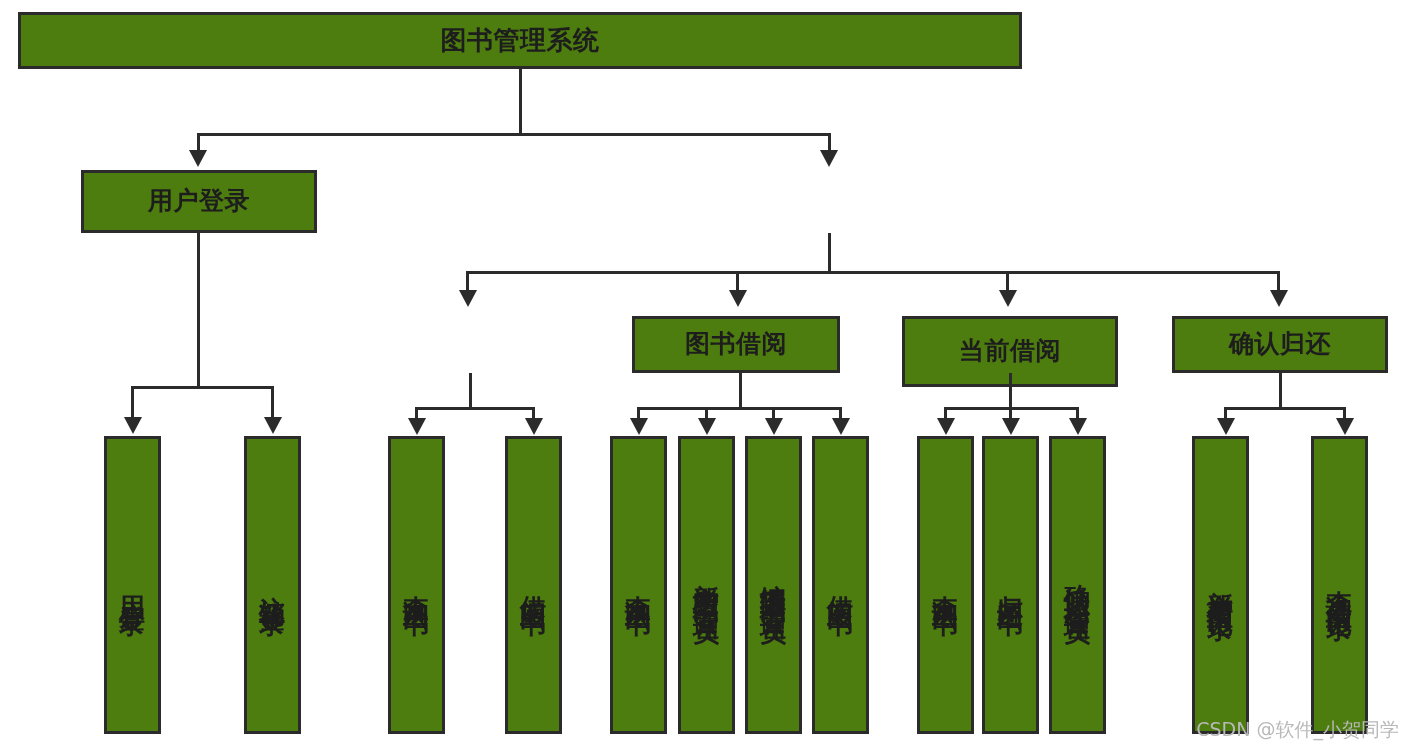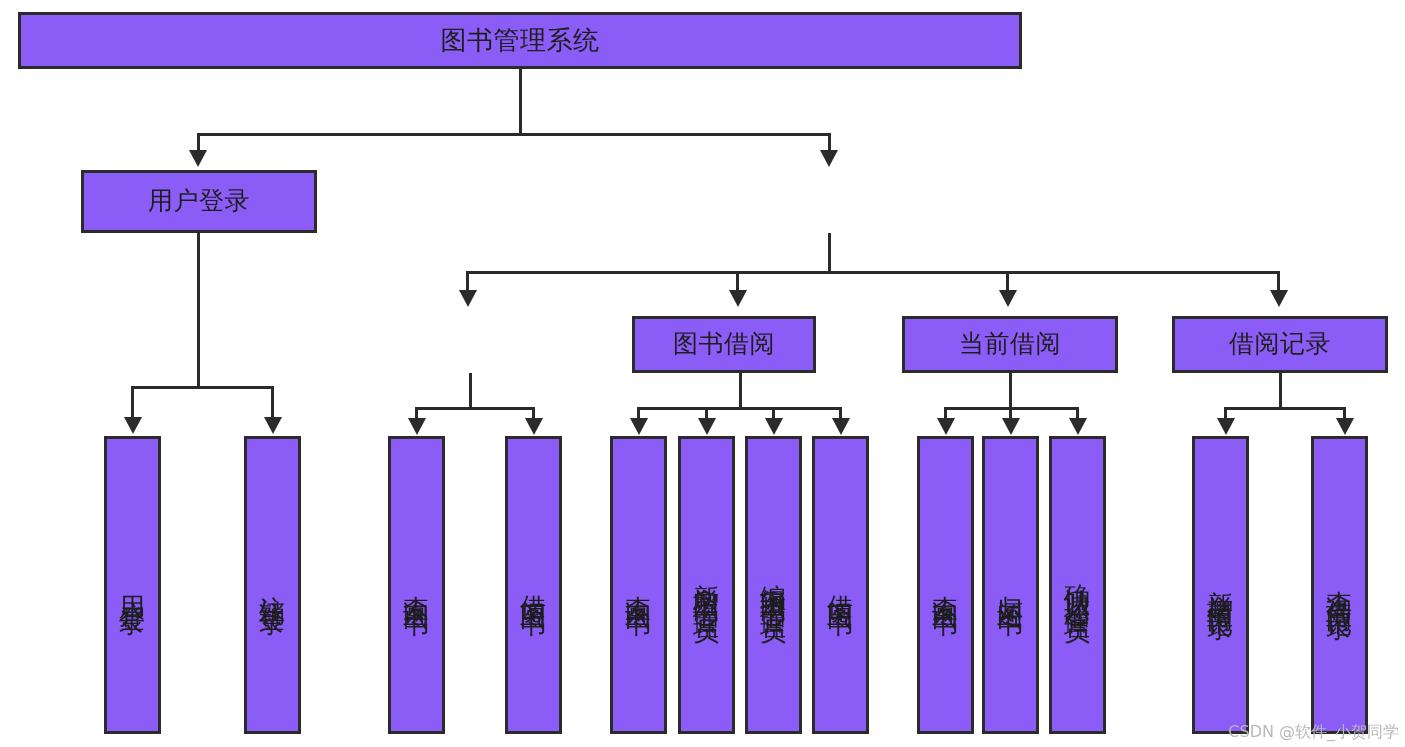--- a/index.html
+++ b/index.html
@@ -17,25 +17,26 @@
     width: 1405px;
     height: 747px;
     background: #ffffff;
     overflow: hidden;
   }
   
   .node {
     position: absolute;
     box-sizing: border-box;
     border: 3px solid #2b2b2b;
-    background: #8b5cf6;
+    background: #4d7c0f;
     display: flex;
     align-items: center;
     justify-content: center;
     text-align: center;
+    font-weight: bold;
   }
   .node .label {
     display: block;
     color: #1d1d1d;
     letter-spacing: 0.5px;
     line-height: 1.15;
   }
   
   .node.horiz .label {
     font-size: 25px;
@@ -70,21 +71,21 @@
     height: 0;
     border-left: 9px solid transparent;
     border-right: 9px solid transparent;
     border-top: 17px solid #2b2b2b;
   }
   
   #watermark {
     position: absolute;
     right: 6px;
     bottom: 4px;
-    font-size: 16px;
+    font-size: 19px;
     color: #b9b9b9;
     white-space: nowrap;
     font-family: "DejaVu Sans", "Liberation Sans", sans-serif;
   }
 </style>
 </head>
 <body>
 
 <div id="canvas">
 
@@ -115,28 +116,28 @@
   <div class="ln h" style="left:466px; top:271px; width:814px;"></div>
   <div class="ln v" style="left:466px; top:271px; height:20px;"></div>
   <div class="ln v" style="left:736px; top:271px; height:20px;"></div>
   <div class="ln v" style="left:1006px; top:271px; height:20px;"></div>
   <div class="ln v" style="left:1277px; top:271px; height:20px;"></div>
   <div class="arrow" style="left:459px; top:290px;"></div>
   <div class="arrow" style="left:729px; top:290px;"></div>
   <div class="arrow" style="left:999px; top:290px;"></div>
   <div class="arrow" style="left:1270px; top:290px;"></div>
 
-  <div class="node horiz" style="left:632px; top:316px; width:184px; height:57px;">
+  <div class="node horiz" style="left:632px; top:316px; width:208px; height:57px;">
     <span class="label">图书借阅</span>
   </div>
-  <div class="node horiz" style="left:902px; top:316px; width:216px; height:57px;">
+  <div class="node horiz" style="left:902px; top:316px; width:216px; height:71px;">
     <span class="label">当前借阅</span>
   </div>
   <div class="node horiz" style="left:1172px; top:316px; width:216px; height:57px;">
-    <span class="label">借阅记录</span>
+    <span class="label">确认归还</span>
   </div>
 
   <div class="ln v" style="left:469px; top:373px; height:36px;"></div>
   <div class="ln h" style="left:415px; top:407px; width:120px;"></div>
   <div class="ln v" style="left:415px; top:407px; height:12px;"></div>
   <div class="ln v" style="left:532px; top:407px; height:12px;"></div>
   <div class="arrow" style="left:408px; top:418px;"></div>
   <div class="arrow" style="left:525px; top:418px;"></div>
 
   <div class="ln v" style="left:739px; top:373px; height:36px;"></div>

